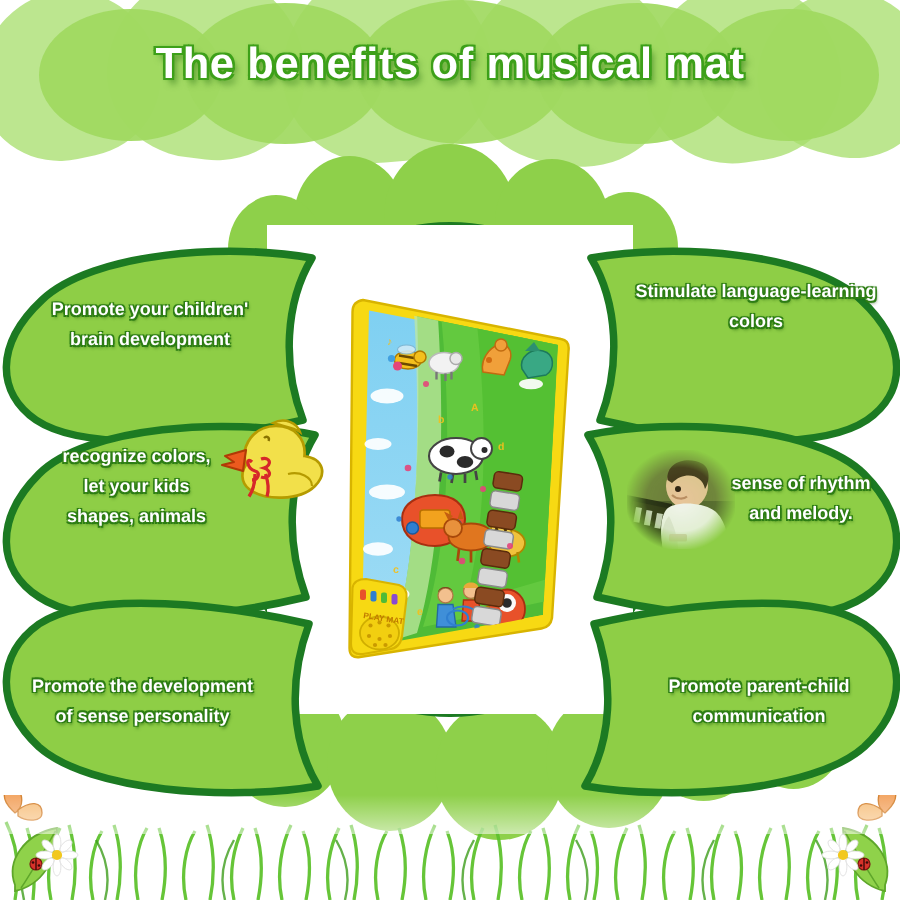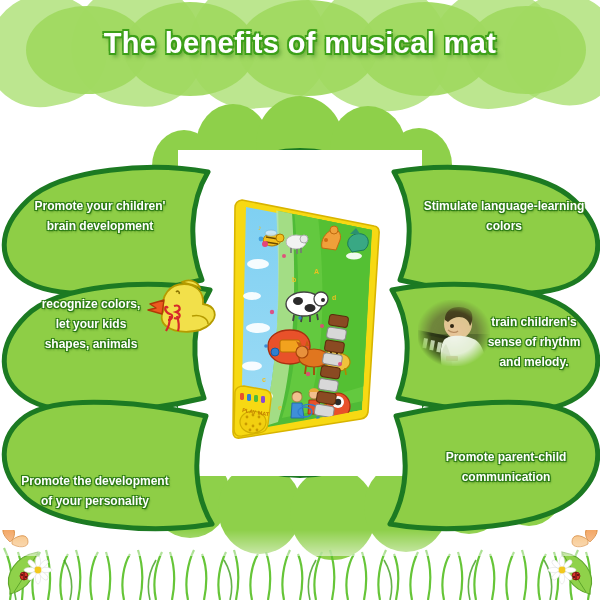--- a/index.html
+++ b/index.html
@@ -119,42 +119,41 @@
     <div>recognize colors,</div>
     <div>let your kids</div>
     <div>shapes, animals</div>
   </div>
 
   <div class="petal" style="left:2px;top:400px;">
     <svg width="214" height="134" viewBox="0 0 214 134">
       <path d="M210 124 C152 134 58 128 24 98 C-6 70 -4 36 24 16 C60 -8 152 4 204 16 C190 54 192 94 210 124 Z" fill="#8ece46" stroke="#1c7a22" stroke-width="5" stroke-linejoin="round"></path>
     </svg>
   </div>
-  <div class="ptext" style="left:2px;top:471px;width:186px;text-align:center;">
+  <div class="ptext" style="left:2px;top:447px;width:186px;text-align:center;">
     <div>Promote the development</div>
-    <div>of your personality</div>
+    <div>of sense personality</div>
   </div>
 
   <div class="petal" style="left:388px;top:166px;">
     <svg width="212" height="128" viewBox="0 0 212 128">
       <path d="M6 6 C62 -4 152 2 186 34 C218 64 216 96 190 114 C154 138 62 126 12 114 C26 78 24 36 6 6 Z" fill="#8ece46" stroke="#1c7a22" stroke-width="5" stroke-linejoin="round"></path>
     </svg>
   </div>
-  <div class="ptext" style="left:412px;top:196px;width:184px;">
+  <div class="ptext" style="left:412px;top:184px;width:184px;">
     <div>Stimulate language-learning</div>
     <div>colors</div>
   </div>
 
   <div class="petal" style="left:386px;top:280px;">
     <svg width="214" height="134" viewBox="0 0 214 134">
       <path d="M6 10 C64 -2 158 4 190 36 C220 66 218 100 190 118 C154 142 62 130 12 118 C26 80 24 40 6 10 Z" fill="#8ece46" stroke="#1c7a22" stroke-width="5" stroke-linejoin="round"></path>
     </svg>
   </div>
   <div class="ptext" style="left:474px;top:312px;width:120px;">
-    <div>train children's</div>
     <div>sense of rhythm</div>
     <div>and melody.</div>
   </div>
 
   <div class="petal" style="left:386px;top:400px;">
     <svg width="214" height="134" viewBox="0 0 214 134">
       <path d="M4 124 C62 134 156 128 190 98 C220 70 218 36 190 16 C154 -8 62 4 10 16 C24 54 22 94 4 124 Z" fill="#8ece46" stroke="#1c7a22" stroke-width="5" stroke-linejoin="round"></path>
     </svg>
   </div>
   <div class="ptext" style="left:418px;top:447px;width:176px;">

